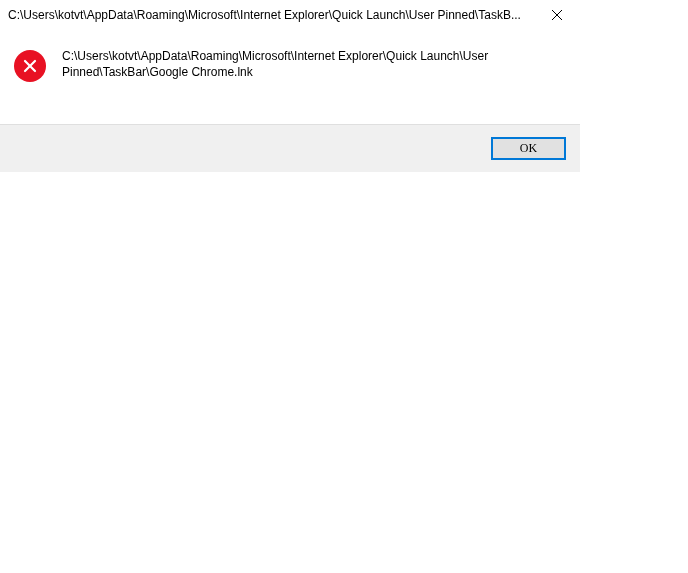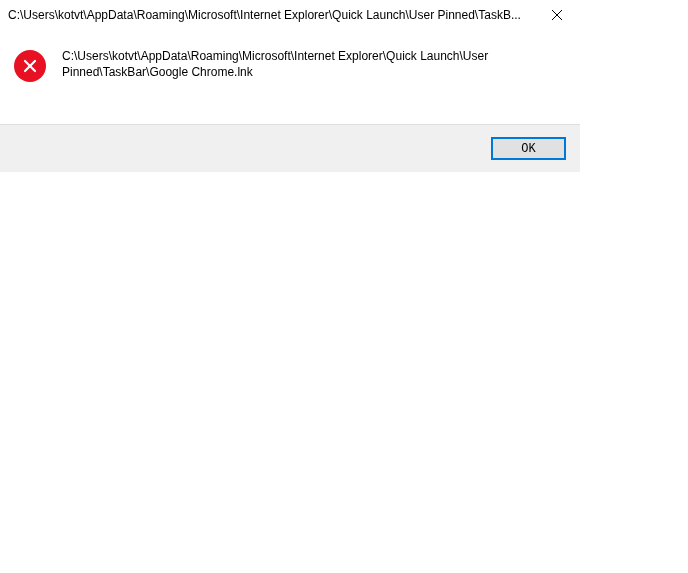--- a/index.html
+++ b/index.html
@@ -88,21 +88,21 @@
       border-top: 1px solid #dfdfdf;
       padding: 12px 14px;
       display: flex;
       justify-content: flex-end;
     }
     .ok-button {
       min-width: 75px;
       height: 23px;
       background: #e1e1e1;
       border: 2px solid #0078d7;
-      font-family: Liberation Mono, monospace;
+      font-family: Liberation Serif, serif;
       font-size: 12px;
       color: #000000;
       cursor: pointer;
       padding: 0 14px;
     }
   </style>
 </head>
 <body>
 
 <div class="dialog">

